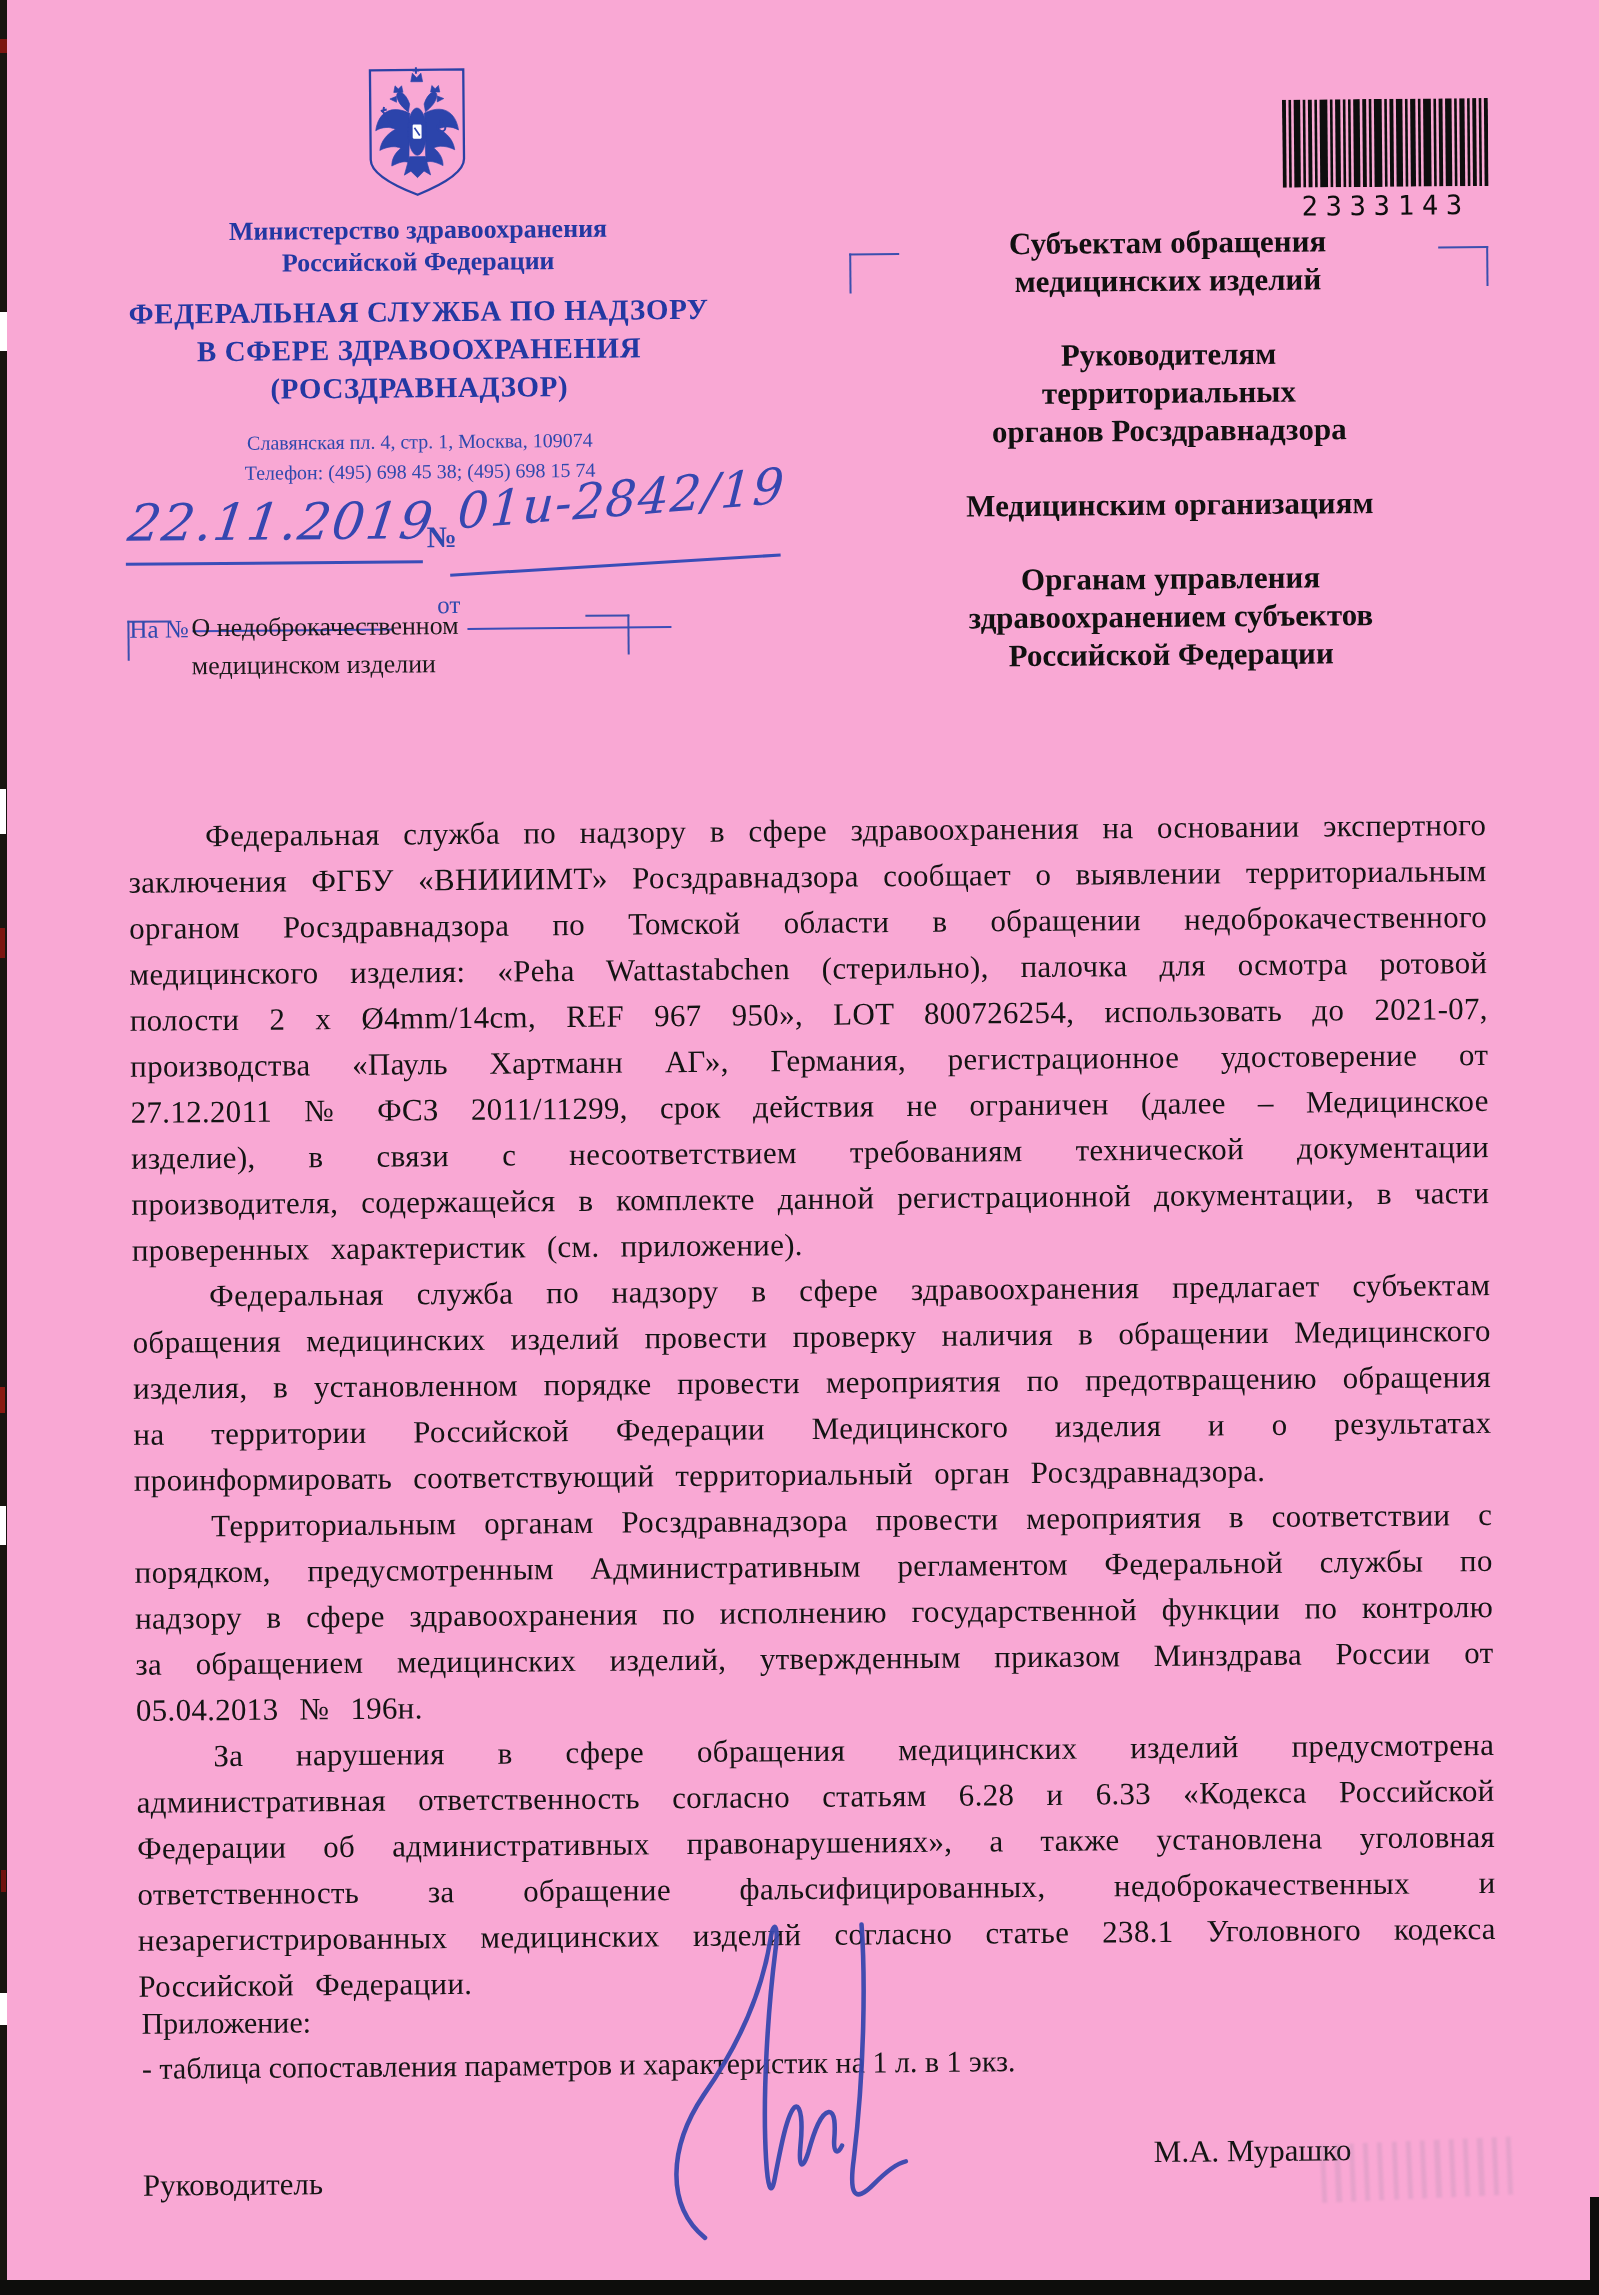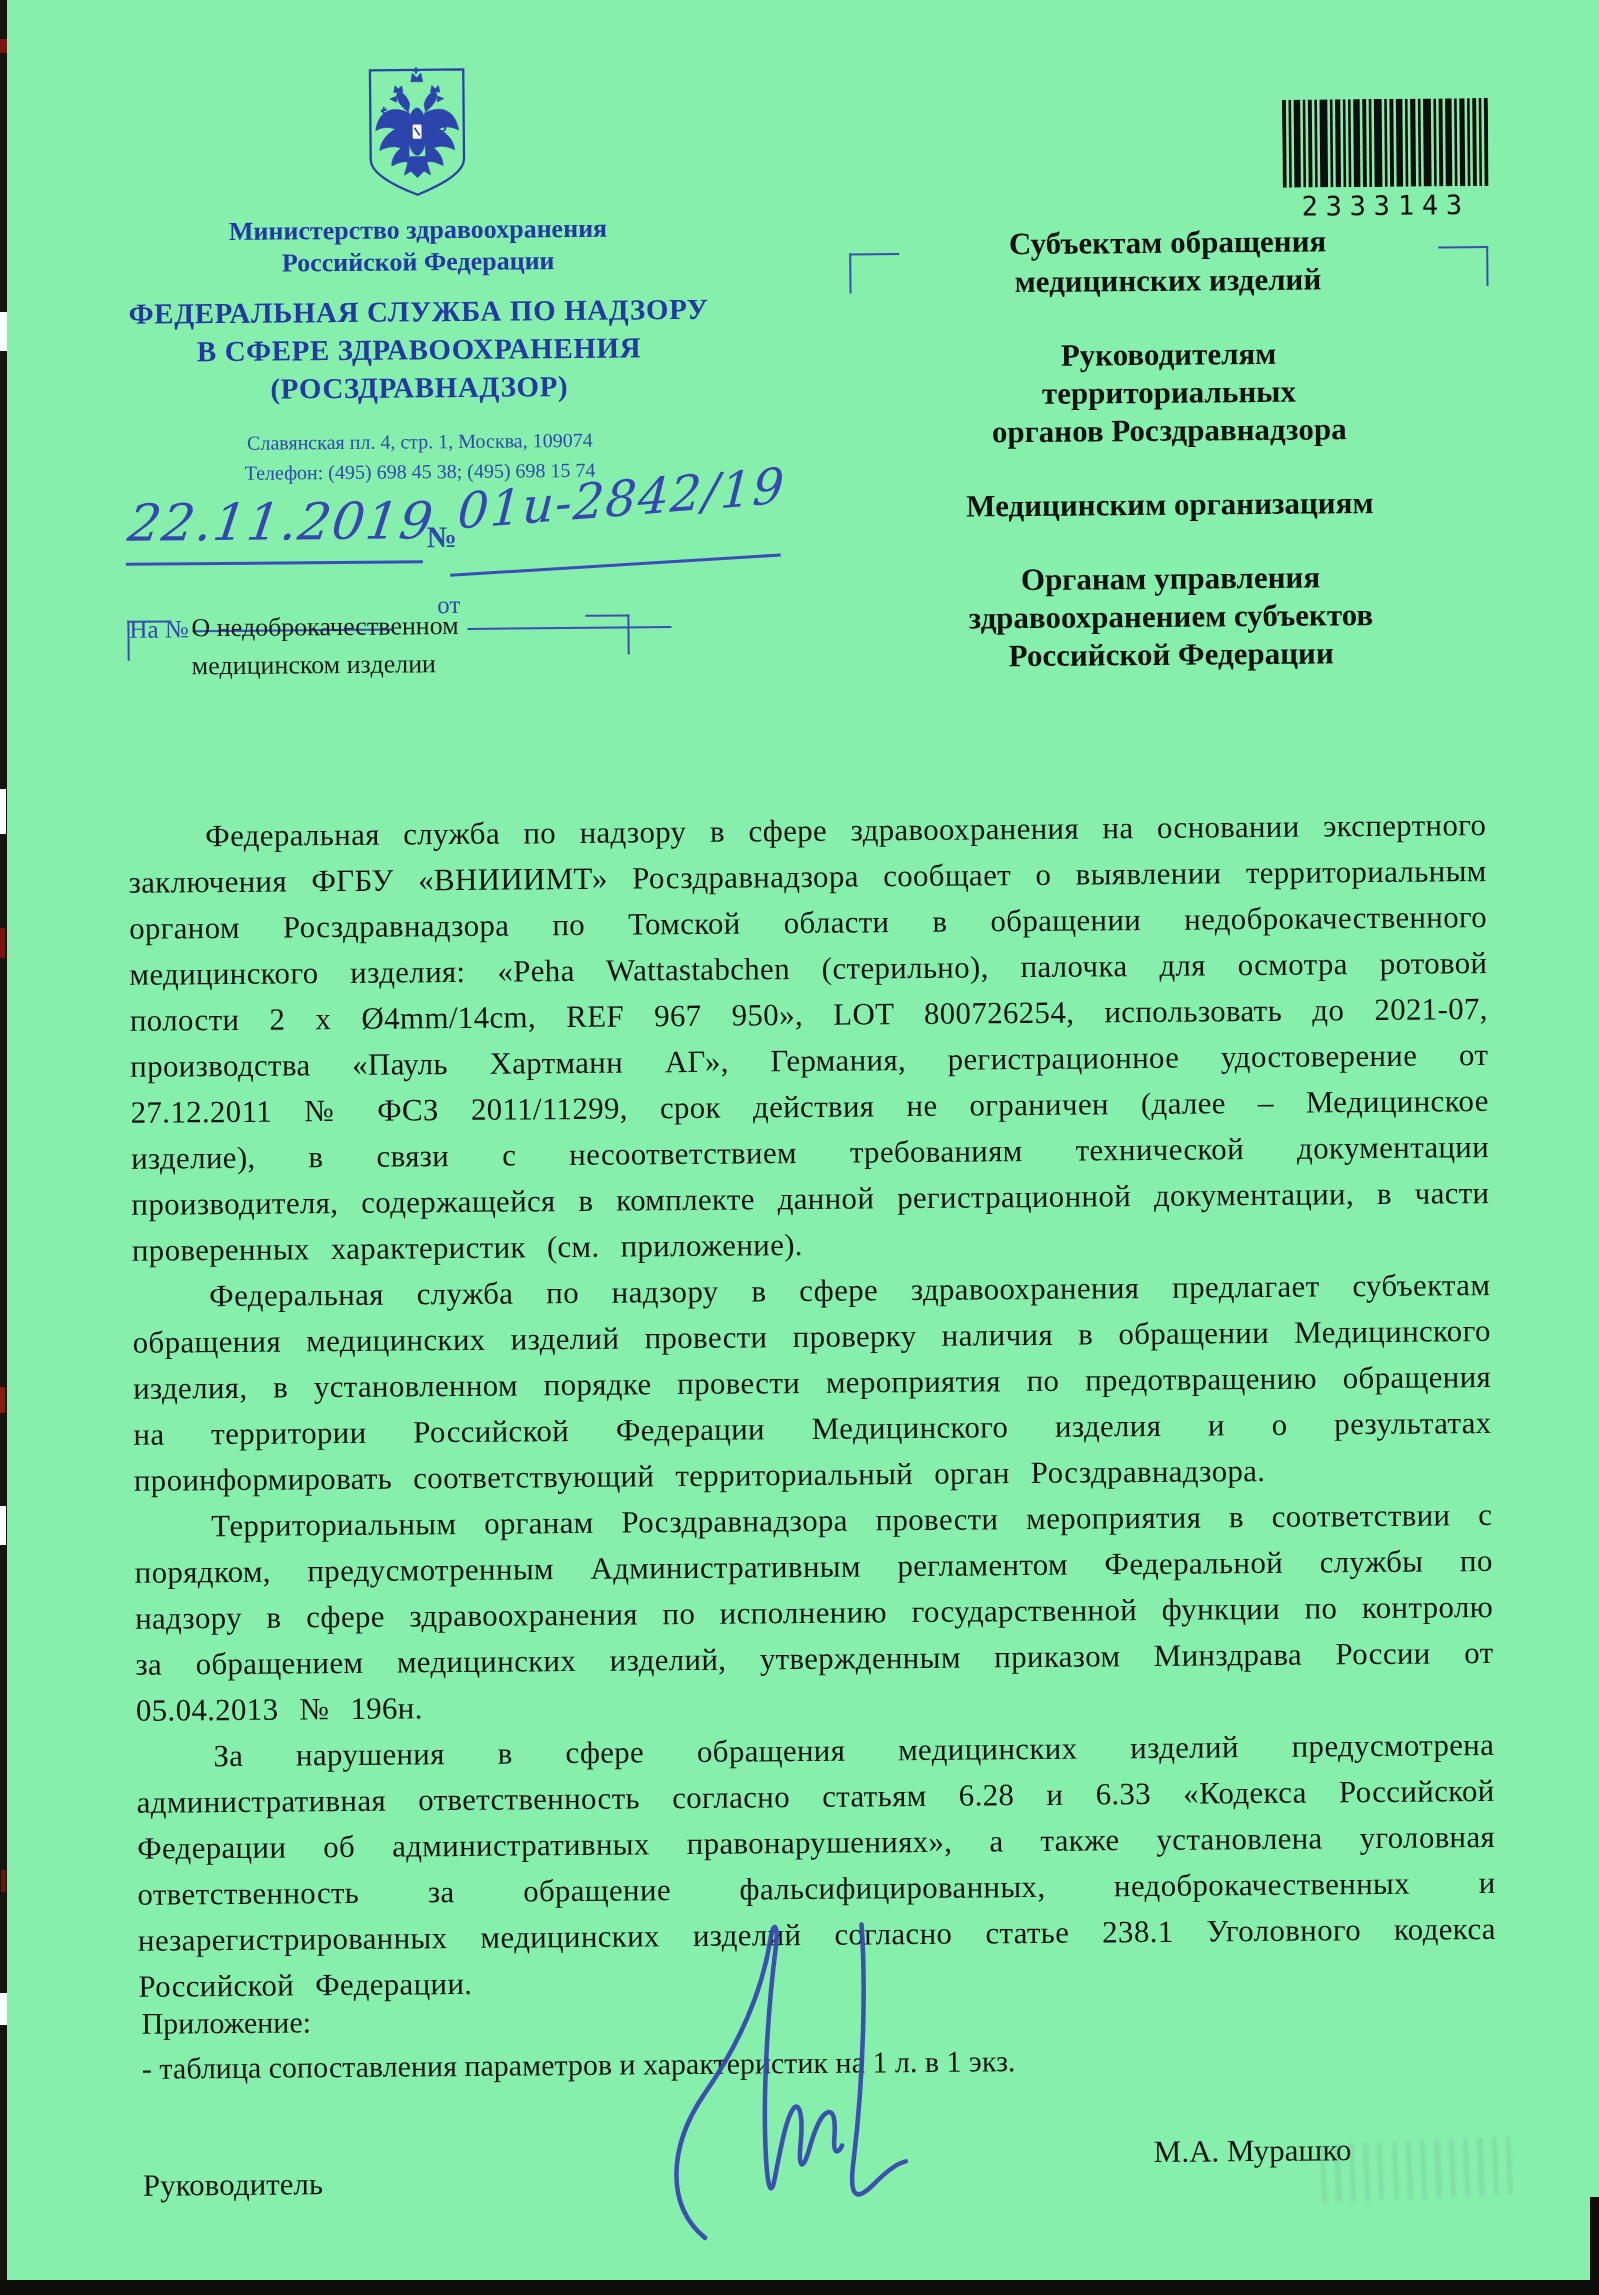--- a/index.html
+++ b/index.html
@@ -1,17 +1,17 @@
 <!DOCTYPE html>
 <html lang="ru" style="font-size:10.4px"><head>
 <meta charset="utf-8">
 <style>
   html,body{margin:0;padding:0;background:#e8e8e8;}
   .page{
-    position:relative;width:1600px;height:2295px;background:#86efac;
+    position:relative;width:1600px;height:2295px;background:#f9a8d4;
     overflow:hidden;font-family:"Liberation Serif","DejaVu Serif",serif;color:#151515;
   }
   .abs{position:absolute;}
   .content{position:absolute;left:0;top:0;width:1600px;height:2295px;
     transform:rotate(-0.5deg);transform-origin:50% 45%;}
 
   
   .edge-left{left:0;top:0;width:7.1px;height:2295px;background:#191410;}
   .notch{background:#ffffff;}
   .redbit{background:#7c1511;}

